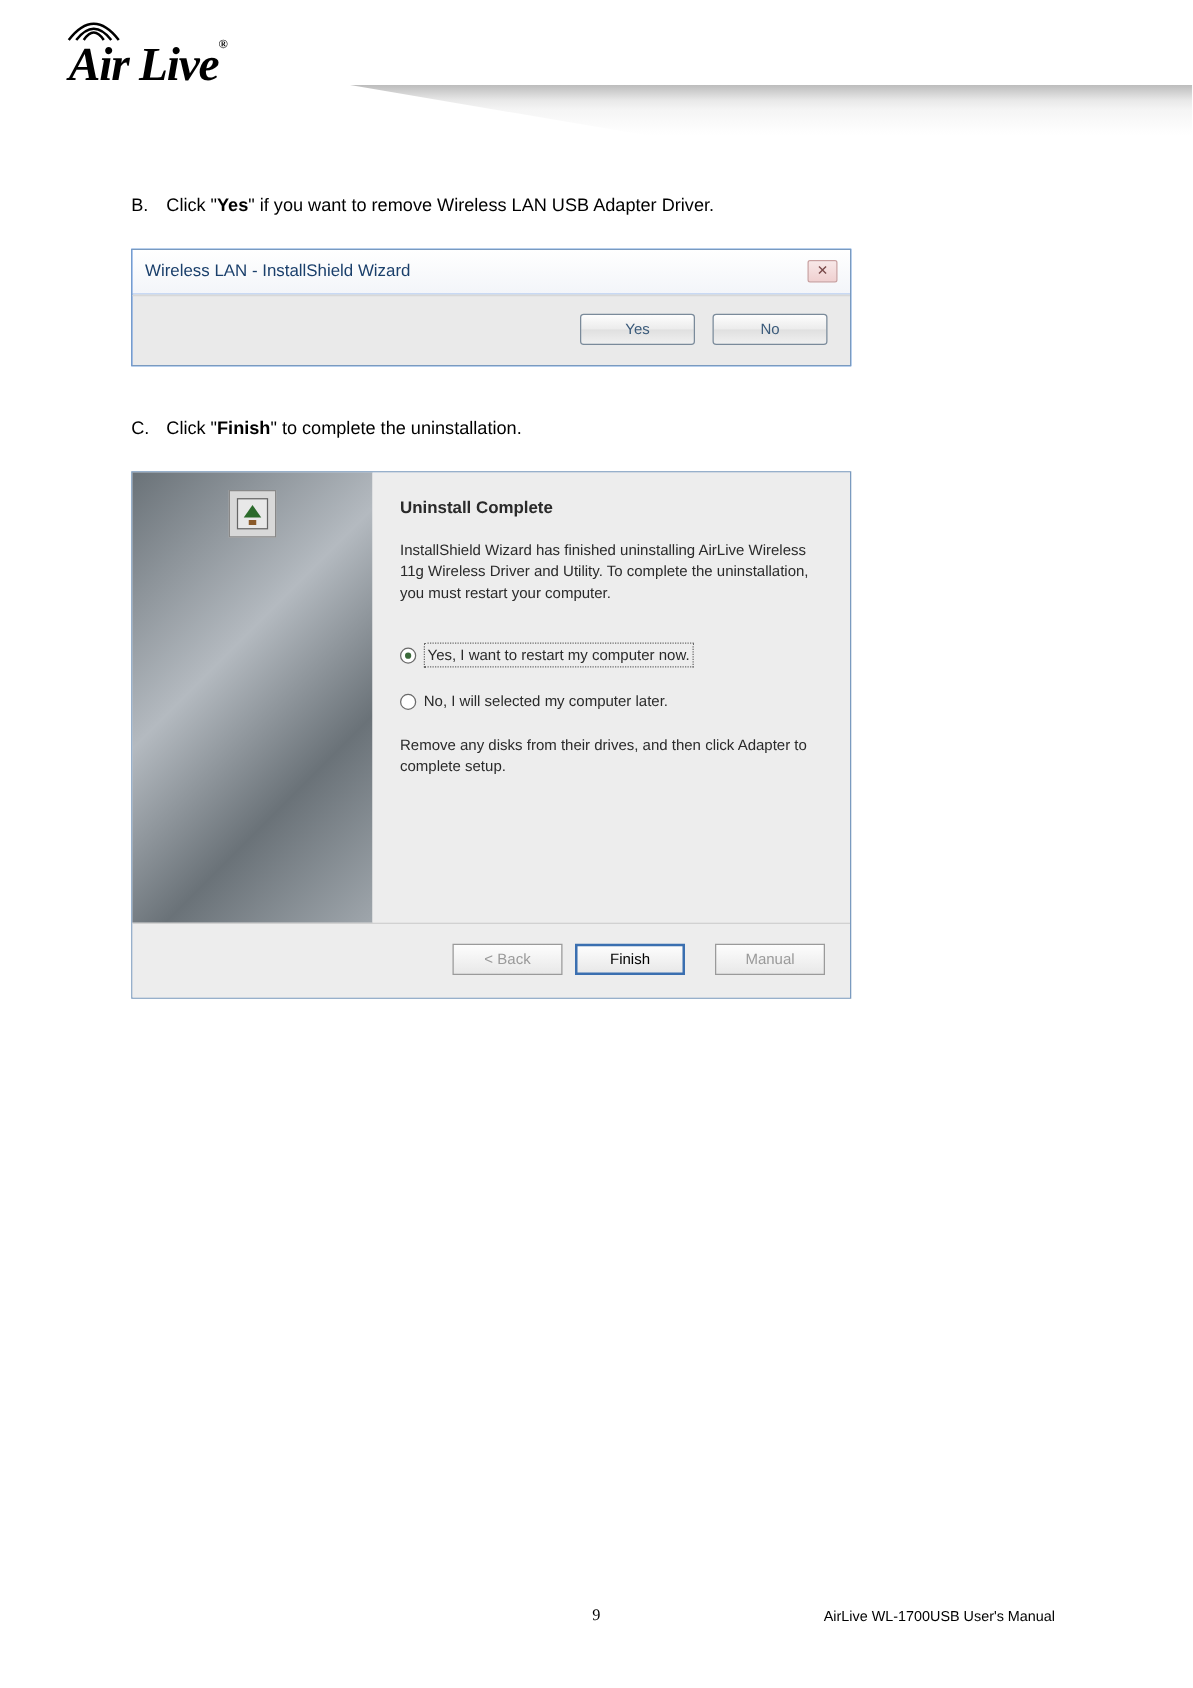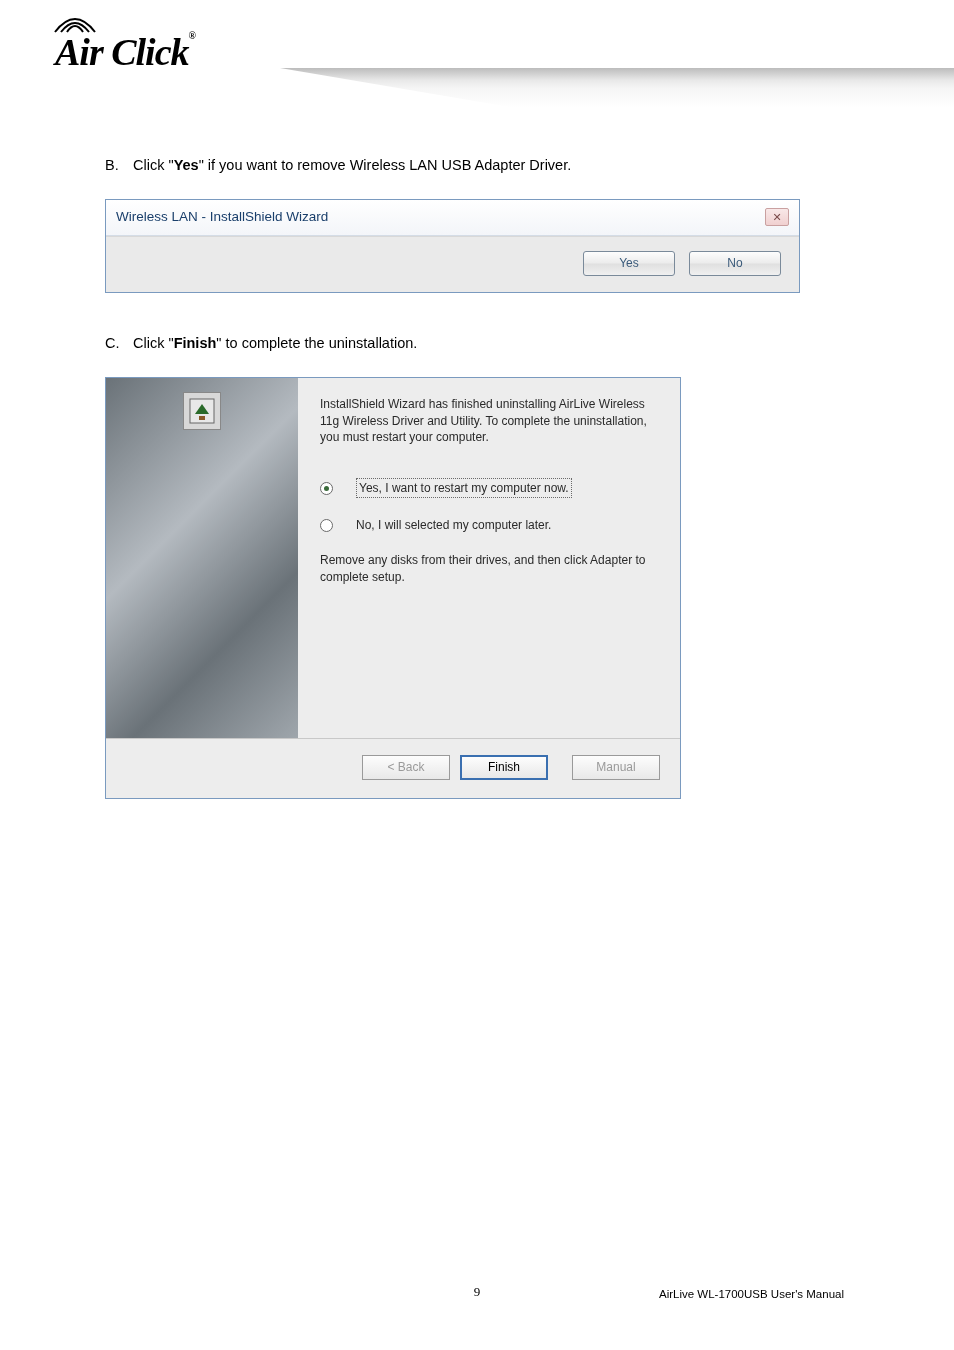--- a/index.html
+++ b/index.html
@@ -51,21 +51,21 @@
     font-size: 14.5px;
     line-height: 1.5;
   }
   .step-line { margin-bottom: 22px; }
   .step-letter { display: inline-block; width: 24px; }
   .bold { font-weight: bold; }
 
   
   .dialog1 {
     border: 1px solid #7a9abf;
-    width: 695px;
+    width: 576px;
     margin-bottom: 40px;
     background: #3b82f6;
   }
   .dialog1-title {
     background: linear-gradient(180deg, #ffffff 0%, #f3f5f9 100%);
     padding: 7px 10px 8px 10px;
     font-family: "Segoe UI", Tahoma, sans-serif;
     font-size: 13.5px;
     color: #1a3f6b;
     display: flex;
@@ -150,21 +150,21 @@
     color: #2a2a2a;
     background: #ededed;
   }
   .uc-head {
     font-weight: bold;
     font-size: 13.5px;
     margin-bottom: 16px;
   }
   .uc-body { margin-bottom: 32px; line-height: 1.4; }
   .radio-row {
-    display: flex; align-items: center; gap: 23px;
+    display: flex; align-items: center; gap: 6px;
     margin-bottom: 18px;
   }
   .radio {
     width: 13px; height: 13px; border-radius: 50%;
     border: 1px solid #6a6a6a; background: #fff;
     display: inline-flex; align-items: center; justify-content: center;
   }
   .radio.selected::after {
     content: ""; width: 5px; height: 5px; border-radius: 50%;
     background: #3a6a3a;
@@ -218,21 +218,21 @@
 </head>
 <body>
 
 <div class="logo-area">
   <div class="logo">
     <svg class="wifi-arcs" width="44" height="22">
       <path d="M2 20 Q22 -6 42 20" stroke="#000" stroke-width="2" fill="none"></path>
       <path d="M8 20 Q22 2 36 20" stroke="#000" stroke-width="2" fill="none"></path>
       <path d="M14 20 Q22 8 30 20" stroke="#000" stroke-width="2" fill="none"></path>
     </svg>
-    <span>Air Click</span><span class="reg">®</span>
+    <span>Air Live</span><span class="reg">®</span>
   </div>
 </div>
 <div class="header-band"></div>
 
 <div class="content">
 
   <div class="step-line">
     <span class="step-letter">B.</span>
     <span>Click "</span><span class="bold">Yes</span><span>" if you want to remove Wireless LAN USB Adapter Driver.</span>
   </div>
@@ -258,20 +258,21 @@
       <div class="dialog2-left">
         <div class="left-icon">
           <svg width="30" height="30">
             <rect x="3" y="3" width="24" height="24" fill="#e8e8e8" stroke="#666"></rect>
             <path d="M8 18 L15 8 L22 18" fill="#2a6a2a"></path>
             <rect x="12" y="20" width="6" height="4" fill="#8a5a2a"></rect>
           </svg>
         </div>
       </div>
       <div class="dialog2-right">
+        <div class="uc-head">Uninstall Complete</div>
         <div class="uc-body">InstallShield Wizard has finished uninstalling AirLive Wireless 11g Wireless Driver and Utility.  To complete the uninstallation, you must restart your computer.</div>
         <div class="radio-row">
           <span class="radio selected"></span>
           <span class="dotted-box">Yes, I want to restart my computer now.</span>
         </div>
         <div class="radio-row">
           <span class="radio"></span>
           <span>No, I will selected my computer later.</span>
         </div>
         <div class="uc-remove">Remove any disks from their drives, and then click Adapter to complete setup.</div>

